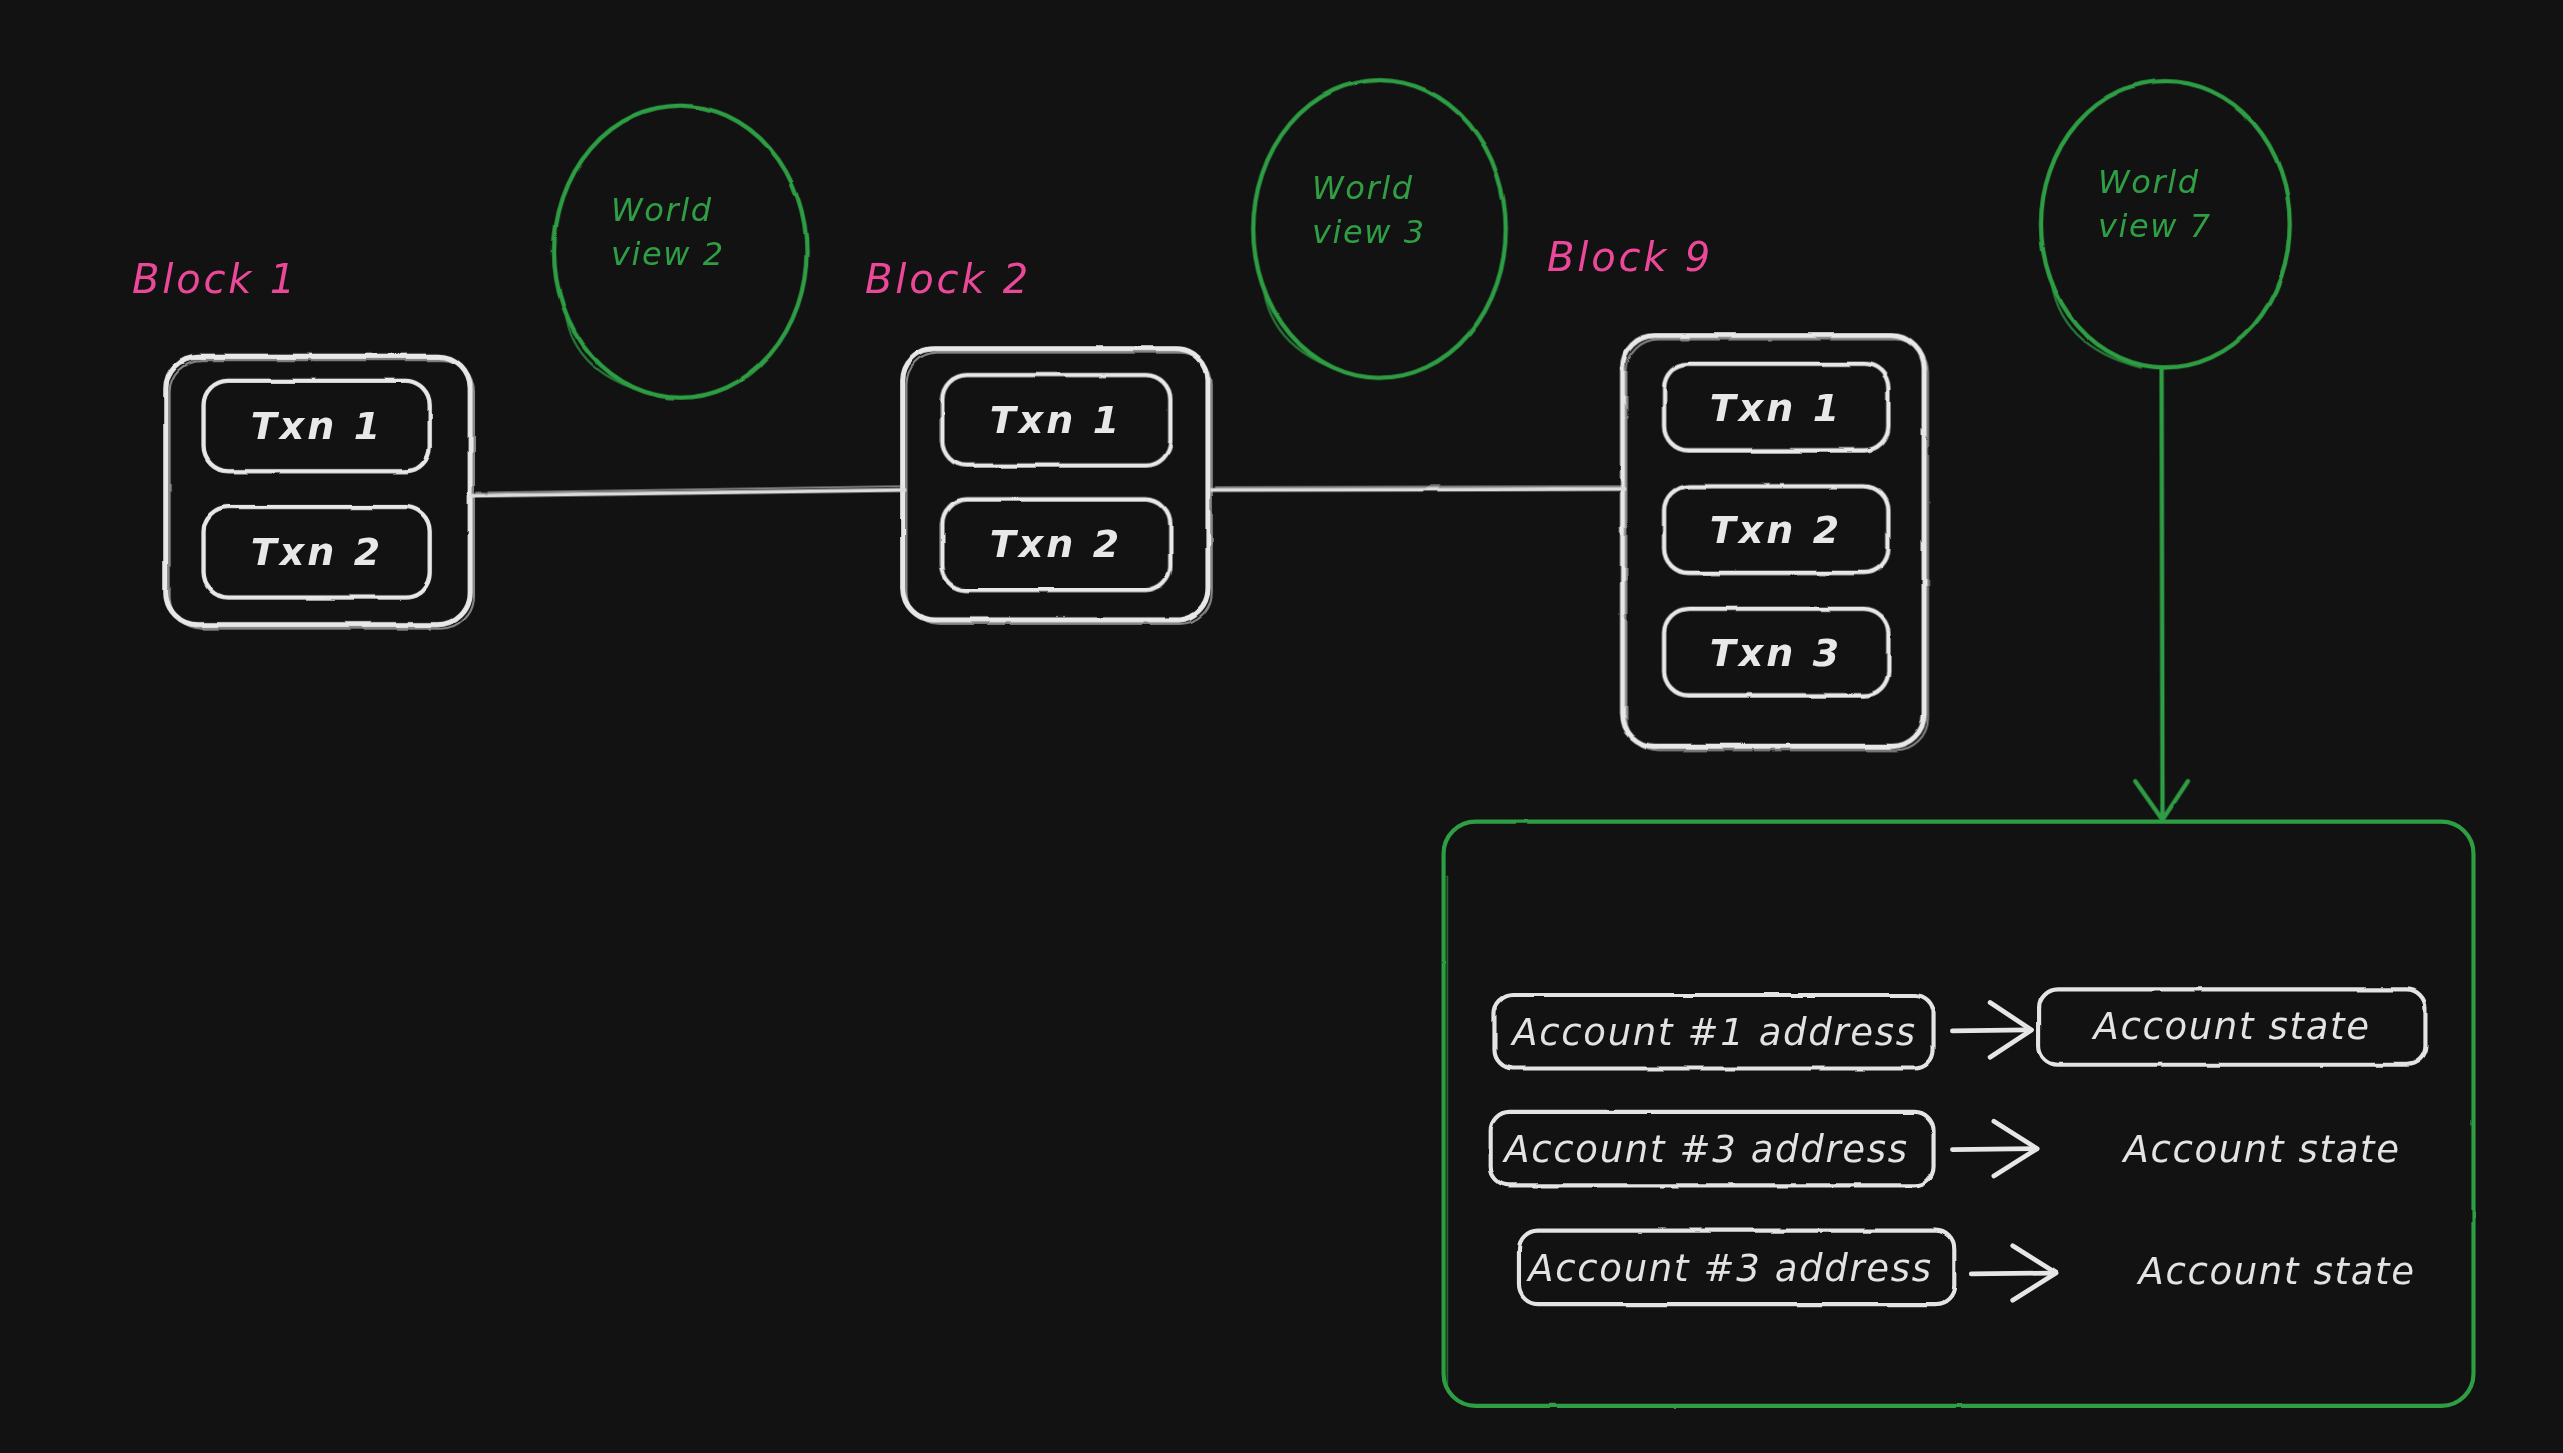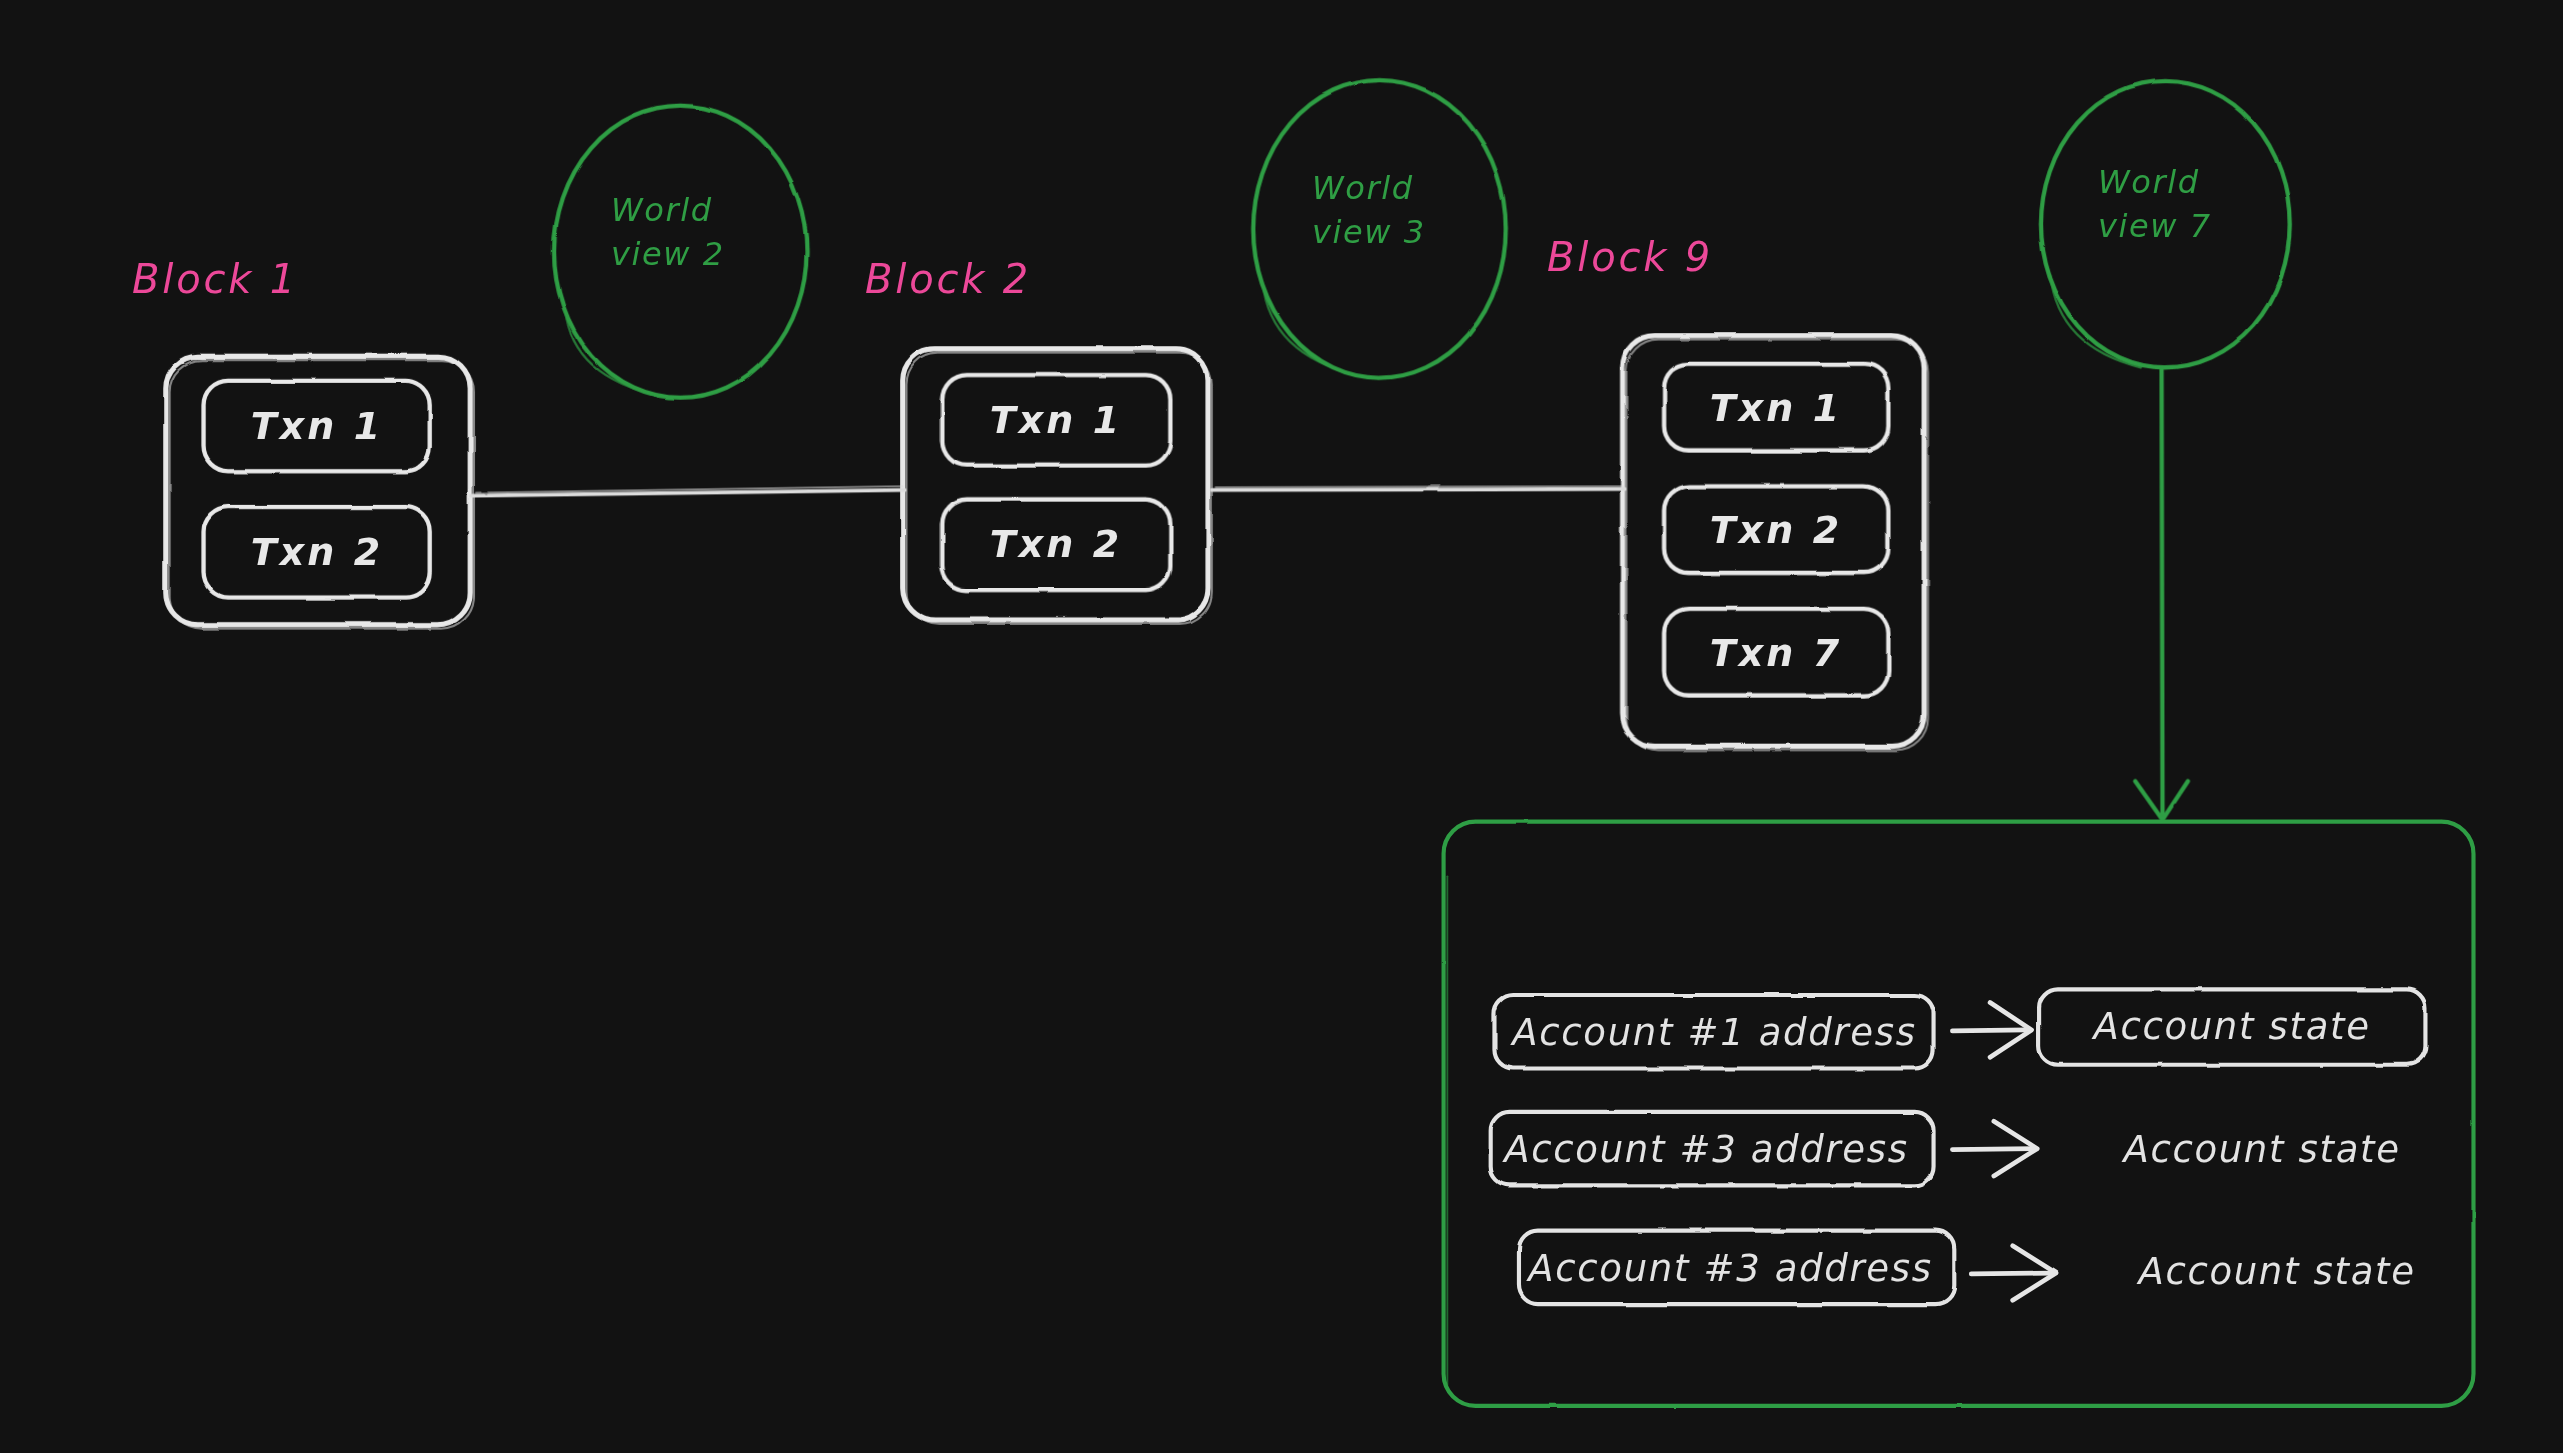--- a/index.html
+++ b/index.html
@@ -202,21 +202,21 @@
     <div class="abs hand block-label" style="left:1547px; top:234px;">Block 9</div>
 
     <div class="center-text hand txn-label" style="left:204px; top:381px; width:226px; height:90px;">Txn 1</div>
     <div class="center-text hand txn-label" style="left:204px; top:507px; width:226px; height:90px;">Txn 2</div>
 
     <div class="center-text hand txn-label" style="left:942px; top:375px; width:228px; height:90px;">Txn 1</div>
     <div class="center-text hand txn-label" style="left:942px; top:499px; width:228px; height:90px;">Txn 2</div>
 
     <div class="center-text hand txn-label" style="left:1664px; top:364px; width:224px; height:87px;">Txn 1</div>
     <div class="center-text hand txn-label" style="left:1664px; top:486px; width:224px; height:87px;">Txn 2</div>
-    <div class="center-text hand txn-label" style="left:1664px; top:609px; width:224px; height:87px;">Txn 7</div>
+    <div class="center-text hand txn-label" style="left:1664px; top:609px; width:224px; height:87px;">Txn 3</div>
 
     <div class="abs hand green wv-label" style="left:611px; top:188px;">
       <div>World</div>
       <div>view 2</div>
     </div>
 
     <div class="abs hand green wv-label" style="left:1312px; top:166px;">
       <div>World</div>
       <div>view 3</div>
     </div>

